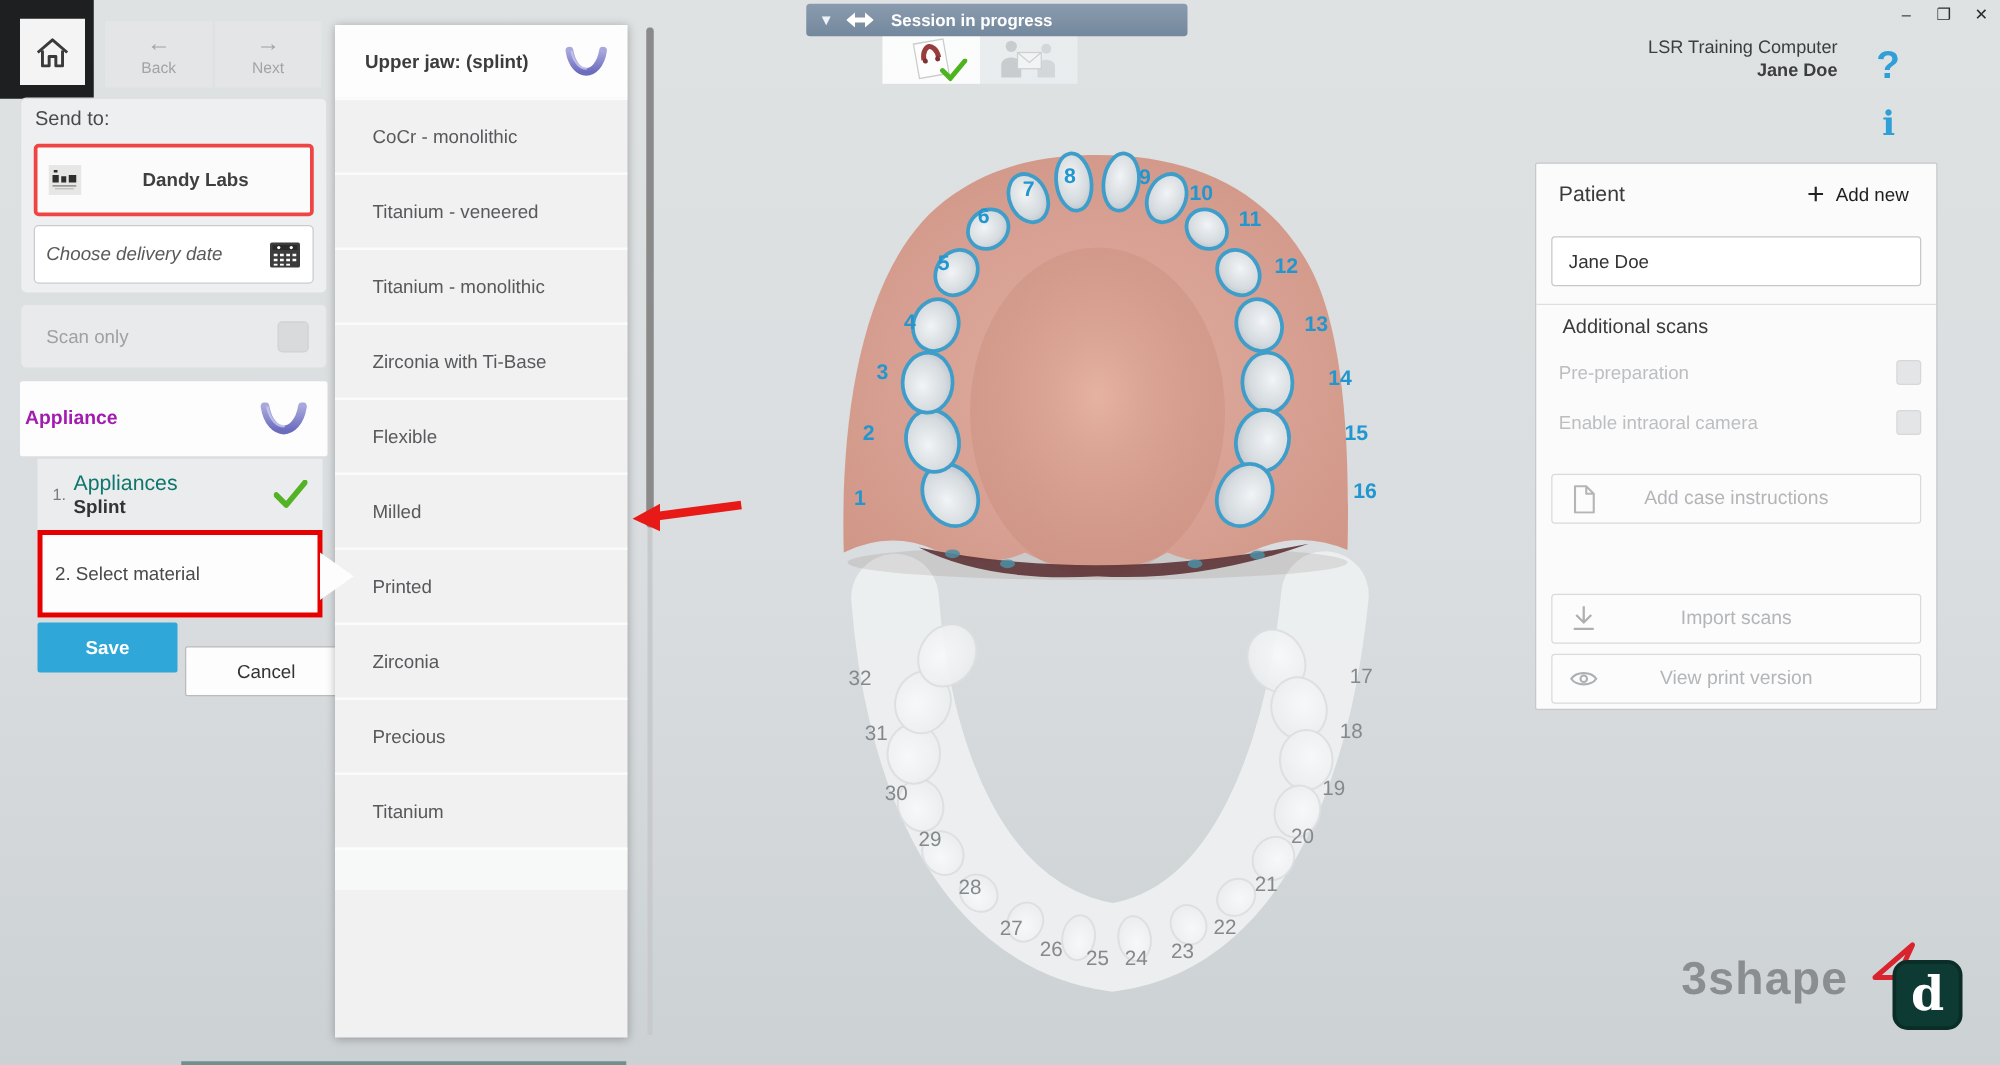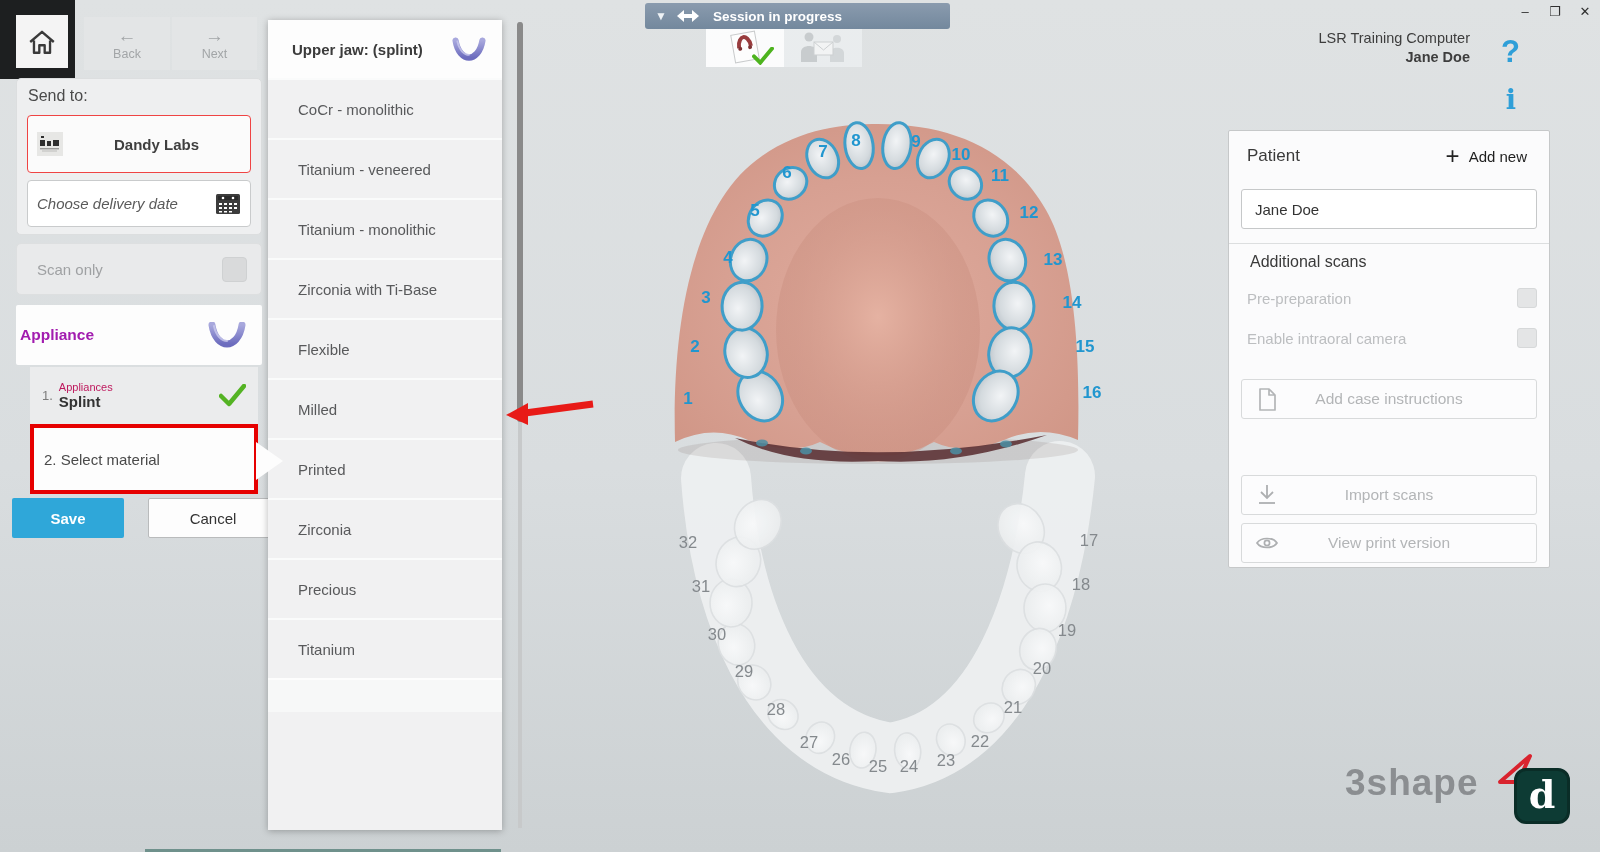--- a/index.html
+++ b/index.html
@@ -17,53 +17,53 @@
   .nav-tile .arr { font-size:19px; line-height:18px; }
   .nav-tile .lbl { font-size:12.5px; margin-top:2px; }
   .nav-back { left:84px;  width:86px; }
   .nav-next { left:172px; width:85px; }
 
   
   .card { position:absolute; border-radius:5px; }
   .send-card { left:16px; top:78px; width:246px; height:157px; background:#eeeff0; border:1px solid #dcdedf; }
   .send-title { position:absolute; left:11px; top:8px; font-size:16px; color:#4a4a4a; }
   .lab-btn { position:absolute; left:10px; top:36px; width:224px; height:58px; background:#fbfbfb;
-             border:1px solid #ef4444; border-radius:4px; display:flex; align-items:center; cursor:pointer; }
+             border:3px solid #ef4444; border-radius:4px; display:flex; align-items:center; cursor:pointer; }
   .lab-btn .lab-name { flex:1; text-align:center; font-size:15px; font-weight:bold; color:#3f3f3f; }
   .lab-logo { width:26px; height:24px; margin-left:9px; background:#e7e7e5; display:flex; align-items:center; justify-content:center; }
   .date-field { position:absolute; left:10px; top:101px; width:224px; height:47px; background:#ffffff;
                 border:1px solid #c9cbcc; border-radius:4px; display:flex; align-items:center; padding:0 9px; cursor:pointer; }
   .date-field .ph { flex:1; font-style:italic; font-size:15px; color:#5a5a5a; }
   .scan-card { left:16px; top:243px; width:246px; height:52px; background:#e9eaeb; border:1px solid #dddfe0;
                display:flex; align-items:center; }
   .scan-card .lbl { margin-left:20px; flex:1; font-size:15px; color:#9fa1a3; }
   .checkbox { width:25px; height:25px; background:#d9dadb; border:1px solid #cfd1d2; border-radius:4px; margin-right:14px; cursor:pointer; }
 
   .appliance-card { left:16px; top:305px; width:246px; height:60px; background:#fdfdfd; display:flex; align-items:center; border-radius:2px; }
   .appliance-card .ttl { margin-left:4px; flex:1; font-size:15.5px; font-weight:bold; color:#a21caf; }
   .appliance-card svg { margin-right:16px; }
 
   .step1 { position:absolute; left:30px; top:367px; width:228px; height:57px; background:#ebeced;
            display:flex; align-items:center; cursor:pointer; }
   .step1 .no { margin-left:12px; font-size:13px; color:#7c7c7c; align-self:center; }
   .step1 .txts { margin-left:6px; flex:1; }
-  .step1 .cat { font-size:11px; color:#be185d; }
+  .step1 .cat { font-size:17px; color:#0f766e; }
   .step1 .val { font-size:15px; font-weight:bold; color:#333; }
   .step1 svg { margin-right:12px; }
 
   .step2 { position:absolute; left:30px; top:424px; width:228px; height:70px; background:#fdfdfd;
            border:4px solid #e60000; display:flex; align-items:center; cursor:pointer; }
   .step2 .lbl { margin-left:10px; font-size:15px; color:#4a4a4a; }
   .pointer-tri { position:absolute; left:256px; top:442px; width:0; height:0;
                  border-top:19px solid transparent; border-bottom:19px solid transparent;
                  border-left:27px solid #fdfdfd; z-index:6; }
 
-  .save-btn { position:absolute; left:12px; top:498px; width:112px; height:40px; background:#2fa7d9;
+  .save-btn { position:absolute; left:30px; top:498px; width:112px; height:40px; background:#2fa7d9;
               color:#fff; font-size:15px; font-weight:bold; border:none; border-radius:2px; cursor:pointer; }
-  .cancel-btn { position:absolute; left:148px; top:498px; width:130px; height:40px; background:#fdfdfd;
+  .cancel-btn { position:absolute; left:148px; top:517px; width:130px; height:40px; background:#fdfdfd;
                 color:#333; font-size:15px; border:1px solid #b9bbbc; border-radius:2px; cursor:pointer; font-family:inherit; }
 
   
   .material-panel { position:absolute; left:268px; top:20px; width:234px; height:810px; background:#f1f1f2;
                     box-shadow:0 1px 7px rgba(0,0,0,.28); display:flex; flex-direction:column; overflow:hidden; z-index:5; }
   .mat-header { height:58px; background:#fdfdfd; display:flex; align-items:center; flex:none; }
   .mat-header .ttl { margin-left:24px; flex:1; font-size:15px; font-weight:bold; color:#3c3c3c; }
   .mat-header svg { margin-right:16px; }
   .mat-row { height:60px; flex:none; display:flex; align-items:center; padding-left:30px;
              font-size:15px; color:#58595b; border-top:2px solid #fafbfb; cursor:pointer; }

